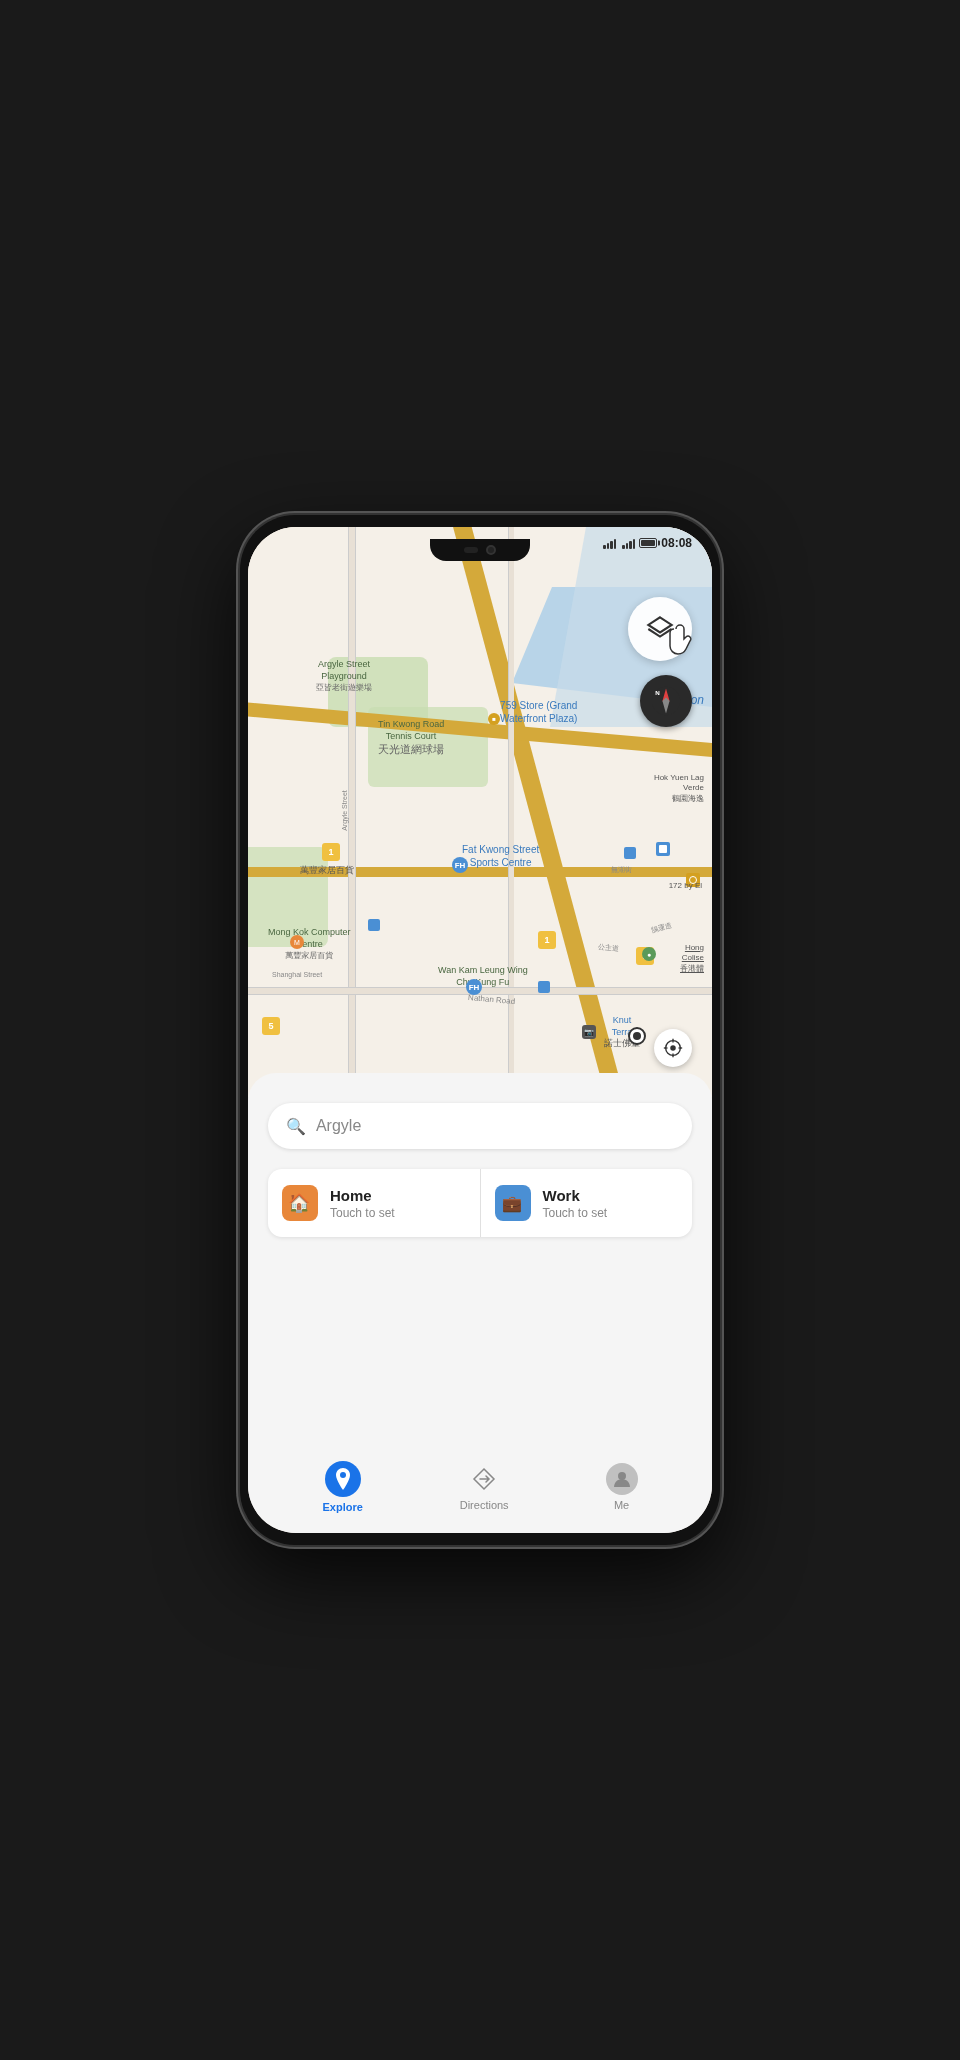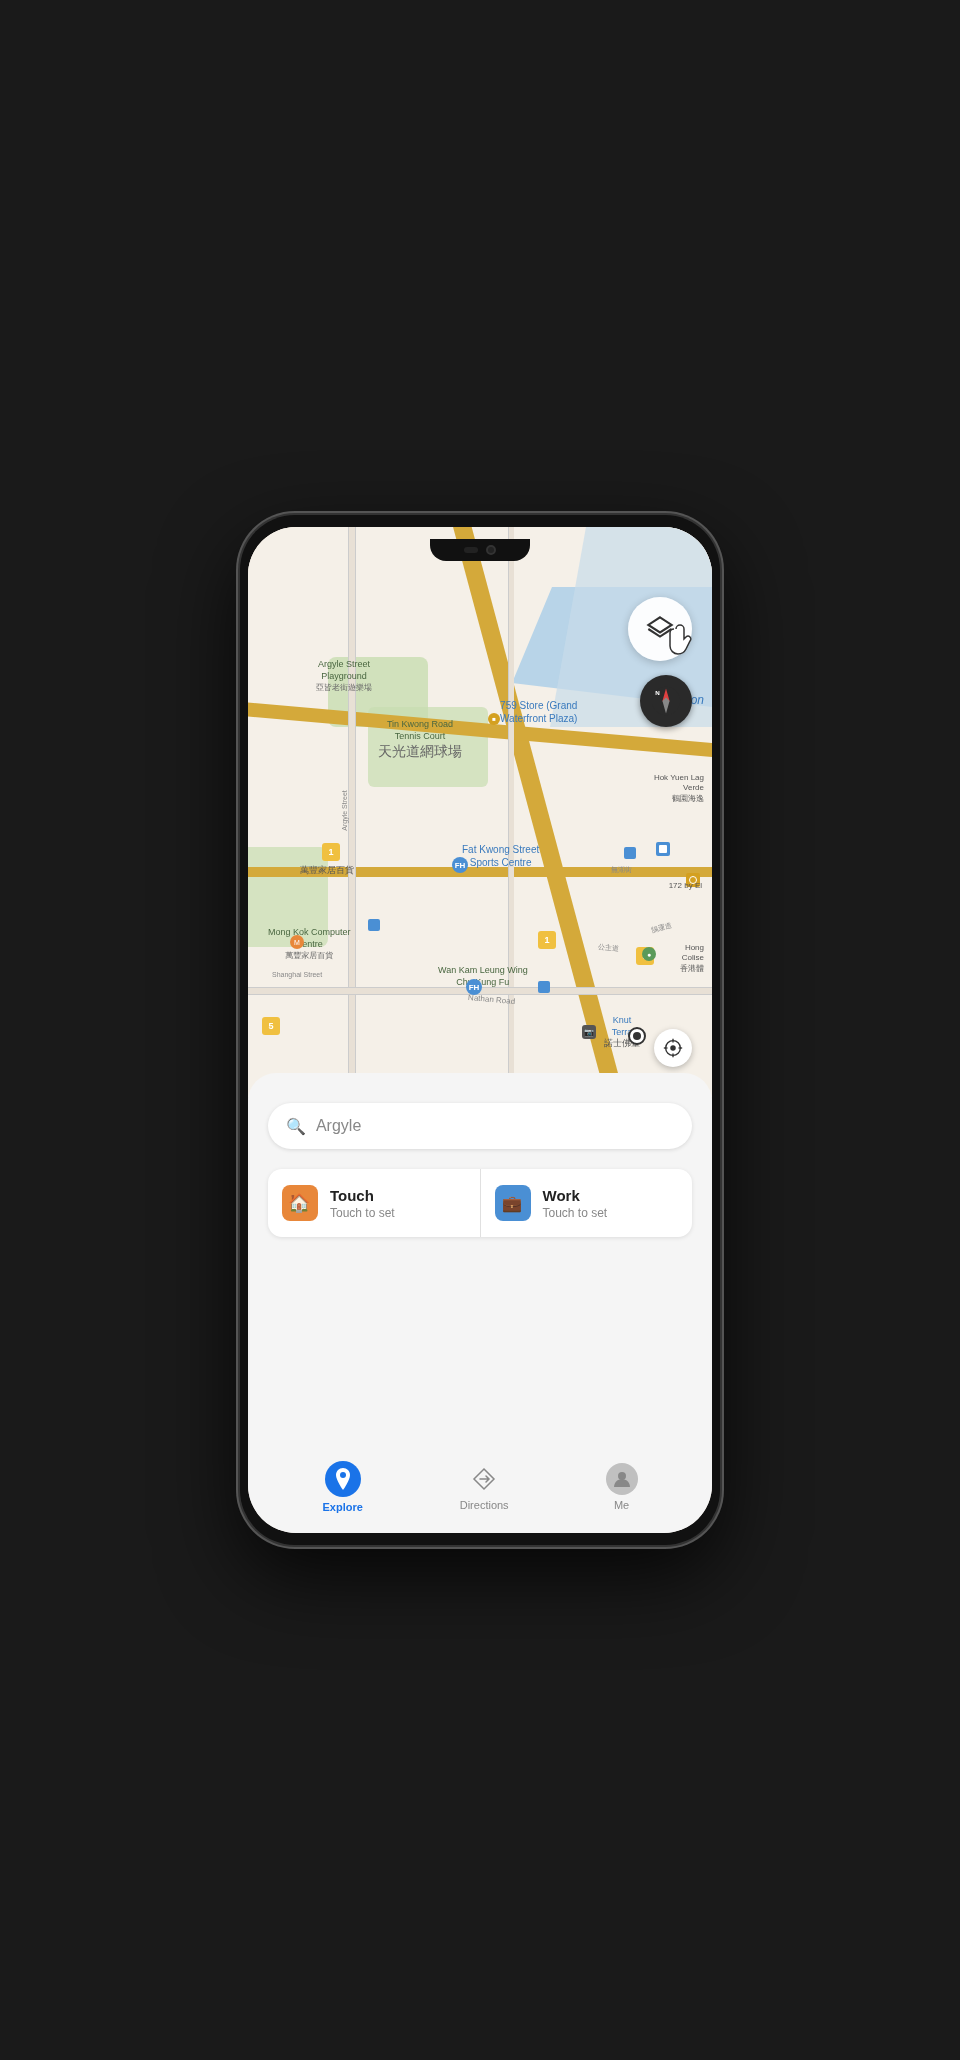--- a/index.html
+++ b/index.html
@@ -546,20 +546,45 @@
       display: flex;
       gap: 6px;
     }
   </style>
 </head>
 <body>
 
 <div class="phone-frame">
   <div class="phone-screen">
 
+    <div class="status-bar">
+      <div class="status-left">
+        
+      </div>
+      <div class="status-right">
+        <div class="signal-group">
+          <div class="signal-bars">
+            <div class="signal-bar" style="height:4px"></div>
+            <div class="signal-bar" style="height:6px"></div>
+            <div class="signal-bar" style="height:8px"></div>
+            <div class="signal-bar" style="height:10px"></div>
+          </div>
+          <div class="signal-bars">
+            <div class="signal-bar" style="height:4px"></div>
+            <div class="signal-bar" style="height:6px"></div>
+            <div class="signal-bar" style="height:8px"></div>
+            <div class="signal-bar" style="height:10px"></div>
+          </div>
+        </div>
+        <div class="battery-icon">
+          <div class="battery-fill"></div>
+        </div>
+        <span style="font-size:12px;font-weight:700;color:#222;">08:08</span>
+      </div>
+    </div>
 
     <div class="notch">
       <div class="notch-sensor"></div>
       <div class="notch-camera"></div>
     </div>
 
     <div class="map-area">
       <div class="map-canvas">
         <div class="map-bg"></div>
 
@@ -579,21 +604,21 @@
 
         <div style="position:absolute;top:468px;left:220px;font-size:8px;color:#888;transform:rotate(5deg);">Nathan Road</div>
 
         <div class="road-badge" style="top:316px;left:74px;">1</div>
         <div class="road-badge" style="top:404px;left:290px;">1</div>
         <div class="road-badge" style="top:420px;left:388px;">5</div>
         <div class="road-badge" style="top:490px;left:14px;">5</div>
 
         <div class="map-label" style="top:132px;left:68px;text-align:center;">Argyle Street<br>Playground<br><span style="font-size:8px;color:#666;">亞皆老街遊樂場</span></div>
 
-        <div class="map-label" style="top:192px;left:130px;text-align:center;">Tin Kwong Road<br>Tennis Court<br><span style="font-size:14px;color:#666;">天光道網球場</span></div>
+        <div class="map-label" style="top:192px;left:130px;text-align:center;">Tin Kwong Road<br>Tennis Court<br><span style="font-size:11px;color:#666;">天光道網球場</span></div>
 
         <div class="map-label map-label-blue" style="top:144px;left:252px;text-align:center;font-size:10px;margin-top:28px;">759 Store (Grand<br>Waterfront Plaza)</div>
 
         <div class="map-label map-label-blue" style="top:166px;right:8px;font-style:italic;font-size:12px;">Kowloon</div>
 
         <div class="map-label" style="top:246px;right:8px;text-align:right;font-size:8px;color:#555;">Hok Yuen Lag<br>Verde<br>鶴園海逸</div>
 
         <div style="position:absolute;top:315px;left:408px;width:14px;height:14px;background:#4a8fd4;border-radius:2px;display:flex;align-items:center;justify-content:center;">
           <div style="width:8px;height:8px;background:white;border-radius:1px;"></div>
         </div>
@@ -615,21 +640,21 @@
         <div style="position:absolute;top:444px;left:24px;font-size:7px;color:#888;white-space:nowrap;">Shanghai Street</div>
 
         <div style="position:absolute;top:338px;right:80px;font-size:7px;color:#888;">無湖街</div>
 
         <div style="position:absolute;top:396px;right:40px;font-size:7px;color:#888;transform:rotate(-15deg);">鵠運道</div>
 
         <div class="map-label" style="top:438px;left:190px;text-align:center;">Wan Kam Leung Wing<br>Chu Kung Fu</div>
 
         <div class="map-label map-label-blue" style="top:488px;left:356px;text-align:center;">Knut<br>Terra<br><span style="color:#555;">諾士佛臺</span></div>
 
-        <div class="map-label" style="top:416px;right:8px;text-align:right;font-size:8px;color:#555;">Hong<br>Colise<br>香港體</div>
+        <div class="map-label" style="top:416px;right:8px;text-align:right;font-size:8px;color:#555;text-decoration:underline;">Hong<br>Colise<br>香港體</div>
 
         <div style="position:absolute;top:330px;left:204px;width:16px;height:16px;background:#4a8fd4;border-radius:50%;display:flex;align-items:center;justify-content:center;font-size:8px;color:white;font-weight:700;">FH</div>
 
         <div style="position:absolute;top:320px;left:376px;width:12px;height:12px;background:#4a8fd4;border-radius:2px;"></div>
         <div style="position:absolute;top:392px;left:120px;width:12px;height:12px;background:#4a8fd4;border-radius:2px;"></div>
         <div style="position:absolute;top:454px;left:290px;width:12px;height:12px;background:#4a8fd4;border-radius:2px;"></div>
         <div style="position:absolute;top:186px;left:240px;width:12px;height:12px;background:#d4a020;border-radius:50%;display:flex;align-items:center;justify-content:center;font-size:6px;color:white;">■</div>
 
         <div style="position:absolute;top:408px;left:42px;width:14px;height:14px;background:#e8873a;border-radius:50%;display:flex;align-items:center;justify-content:center;font-size:7px;color:white;">M</div>
 
@@ -688,21 +713,21 @@
 
       <div class="search-bar">
         <span class="search-icon">🔍</span>
         <span class="search-text">Argyle</span>
       </div>
 
       <div class="shortcuts-row">
         <div class="shortcut-item">
           <div class="shortcut-icon-home">🏠</div>
           <div>
-            <div class="shortcut-text-main">Touch</div>
+            <div class="shortcut-text-main">Home</div>
             <div class="shortcut-text-sub">Touch to set</div>
           </div>
         </div>
         <div class="shortcut-item">
           <div class="shortcut-icon-work">💼</div>
           <div>
             <div class="shortcut-text-main">Work</div>
             <div class="shortcut-text-sub">Touch to set</div>
           </div>
         </div>

